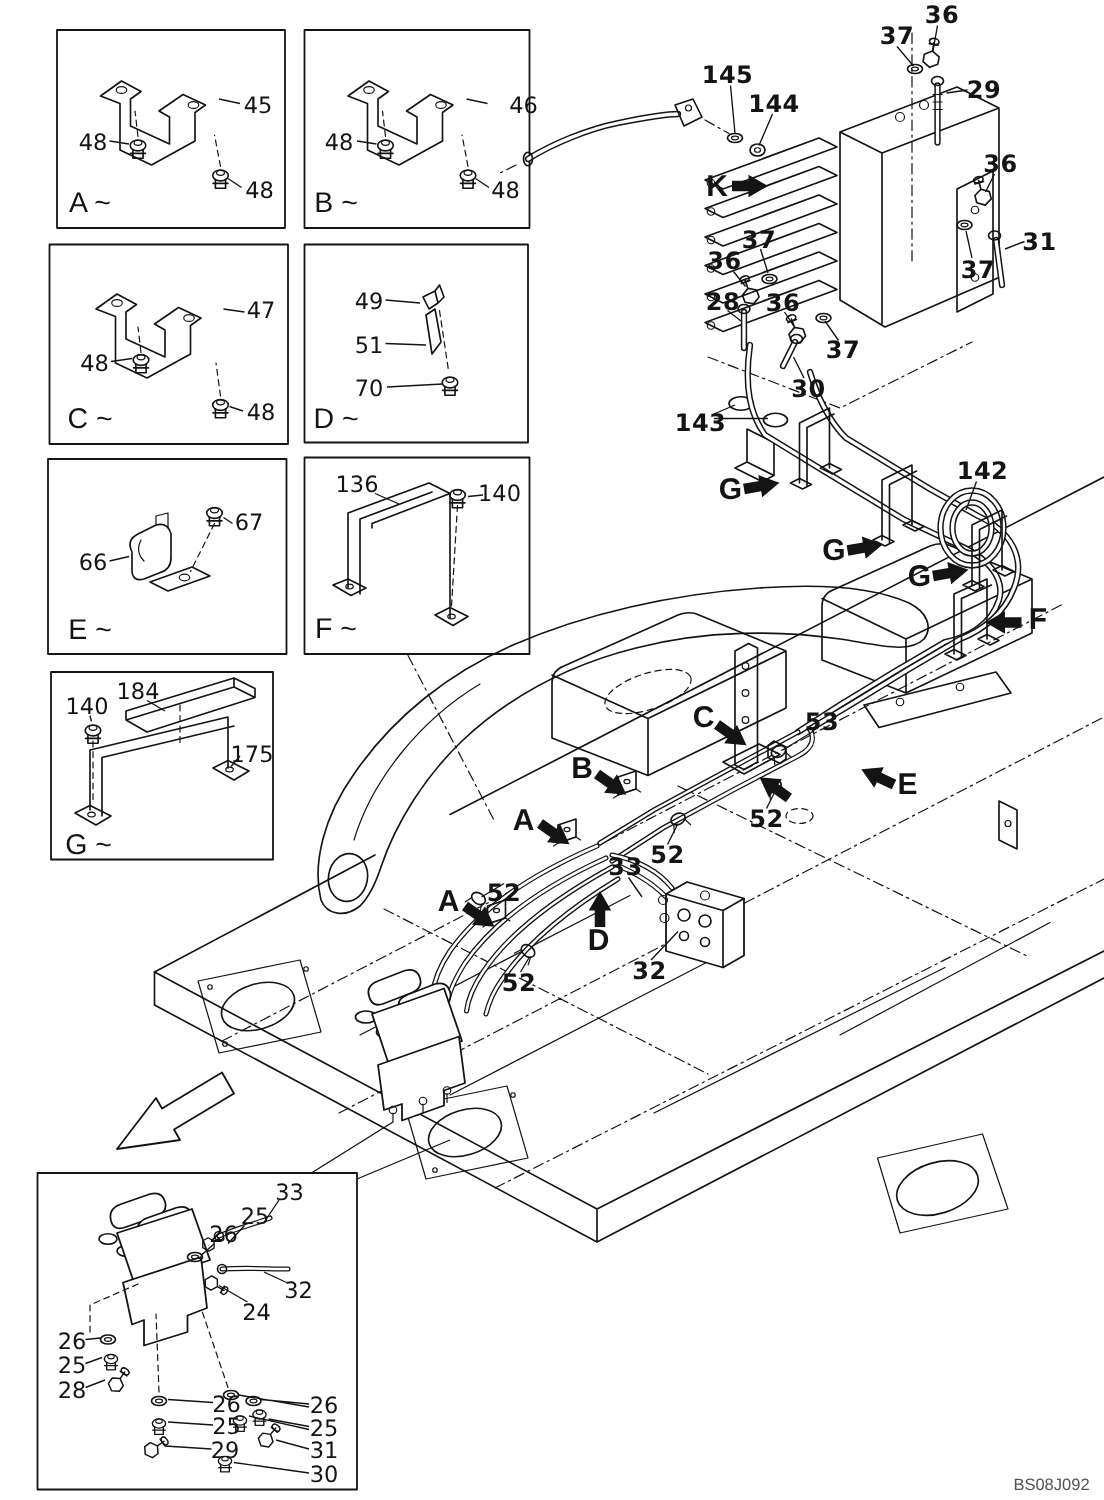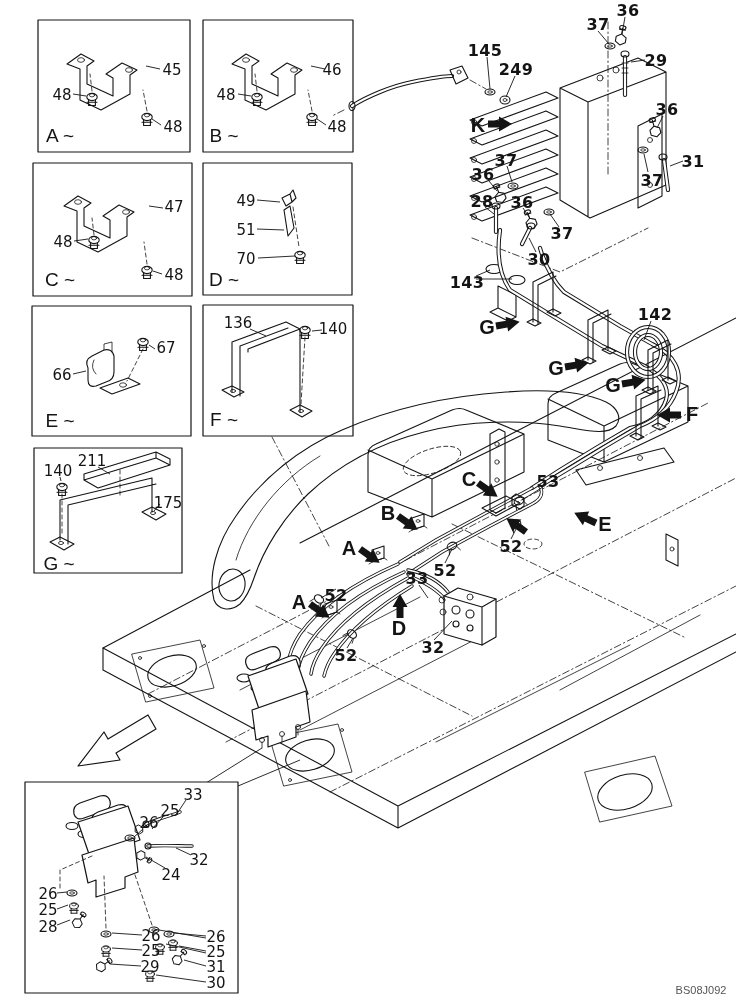--- a/index.html
+++ b/index.html
@@ -356,21 +356,21 @@
     <use href="#bolt" transform="translate(150,974) scale(0.85)"></use>
     <path class="ldr" d="M186,800 L176,815 M163,817 L152,829 M143,829 L134,837 M191,855 L176,848 M165,868 L146,857 M57,893 L67,892 M57,909 L68,905 M57,925 L70,920 M142,935 L112,933 M206,936 L174,933 M206,938 L159,930 M142,950 L112,948 M206,951 L179,946 M206,953 L166,944 M141,966 L110,964 M206,966 L184,960 M206,982 L156,975"></path>
   </g>
 </svg>
 
 <div class="lbl numS" style="left:172px;top:70px">45</div>
 <div class="lbl numS" style="left:62px;top:95px">48</div>
 <div class="lbl numS" style="left:173px;top:127px">48</div>
 <div class="lbl boxtag" style="left:60px;top:136px">A ~</div>
 
-<div class="lbl numS" style="left:332px;top:70px">46</div>
+<div class="lbl numS" style="left:349px;top:70px">46</div>
 <div class="lbl numS" style="left:226px;top:95px">48</div>
 <div class="lbl numS" style="left:337px;top:127px">48</div>
 <div class="lbl boxtag" style="left:224px;top:136px">B ~</div>
 
 <div class="lbl numS" style="left:174px;top:207px">47</div>
 <div class="lbl numS" style="left:63px;top:242px">48</div>
 <div class="lbl numS" style="left:174px;top:275px">48</div>
 <div class="lbl boxtag" style="left:60px;top:280px">C ~</div>
 
 <div class="lbl numS" style="left:246px;top:201px">49</div>
@@ -380,29 +380,29 @@
 
 <div class="lbl numS" style="left:166px;top:348px">67</div>
 <div class="lbl numS" style="left:62px;top:375px">66</div>
 <div class="lbl boxtag" style="left:60px;top:421px">E ~</div>
 
 <div class="lbl numS" style="left:238px;top:323px">136</div>
 <div class="lbl numS" style="left:333px;top:329px">140</div>
 <div class="lbl boxtag" style="left:224px;top:420px">F ~</div>
 
 <div class="lbl numS" style="left:58px;top:471px">140</div>
-<div class="lbl numS" style="left:92px;top:461px">211</div>
+<div class="lbl numS" style="left:92px;top:461px">184</div>
 <div class="lbl numS" style="left:168px;top:503px">175</div>
 <div class="lbl boxtag" style="left:59px;top:564px">G ~</div>
 
 <div class="lbl num" style="left:598px;top:24px">37</div>
 <div class="lbl num" style="left:628px;top:10px">36</div>
 <div class="lbl num" style="left:656px;top:60px">29</div>
 <div class="lbl num" style="left:485px;top:50px">145</div>
-<div class="lbl num" style="left:516px;top:69px">249</div>
+<div class="lbl num" style="left:516px;top:69px">144</div>
 <div class="lbl num" style="left:667px;top:109px">36</div>
 <div class="lbl num" style="left:693px;top:161px">31</div>
 <div class="lbl num" style="left:652px;top:180px">37</div>
 <div class="lbl num" style="left:506px;top:160px">37</div>
 <div class="lbl num" style="left:483px;top:174px">36</div>
 <div class="lbl num" style="left:482px;top:201px">28</div>
 <div class="lbl num" style="left:522px;top:202px">36</div>
 <div class="lbl num" style="left:562px;top:233px">37</div>
 <div class="lbl num" style="left:539px;top:259px">30</div>
 <div class="lbl num" style="left:467px;top:282px">143</div>

